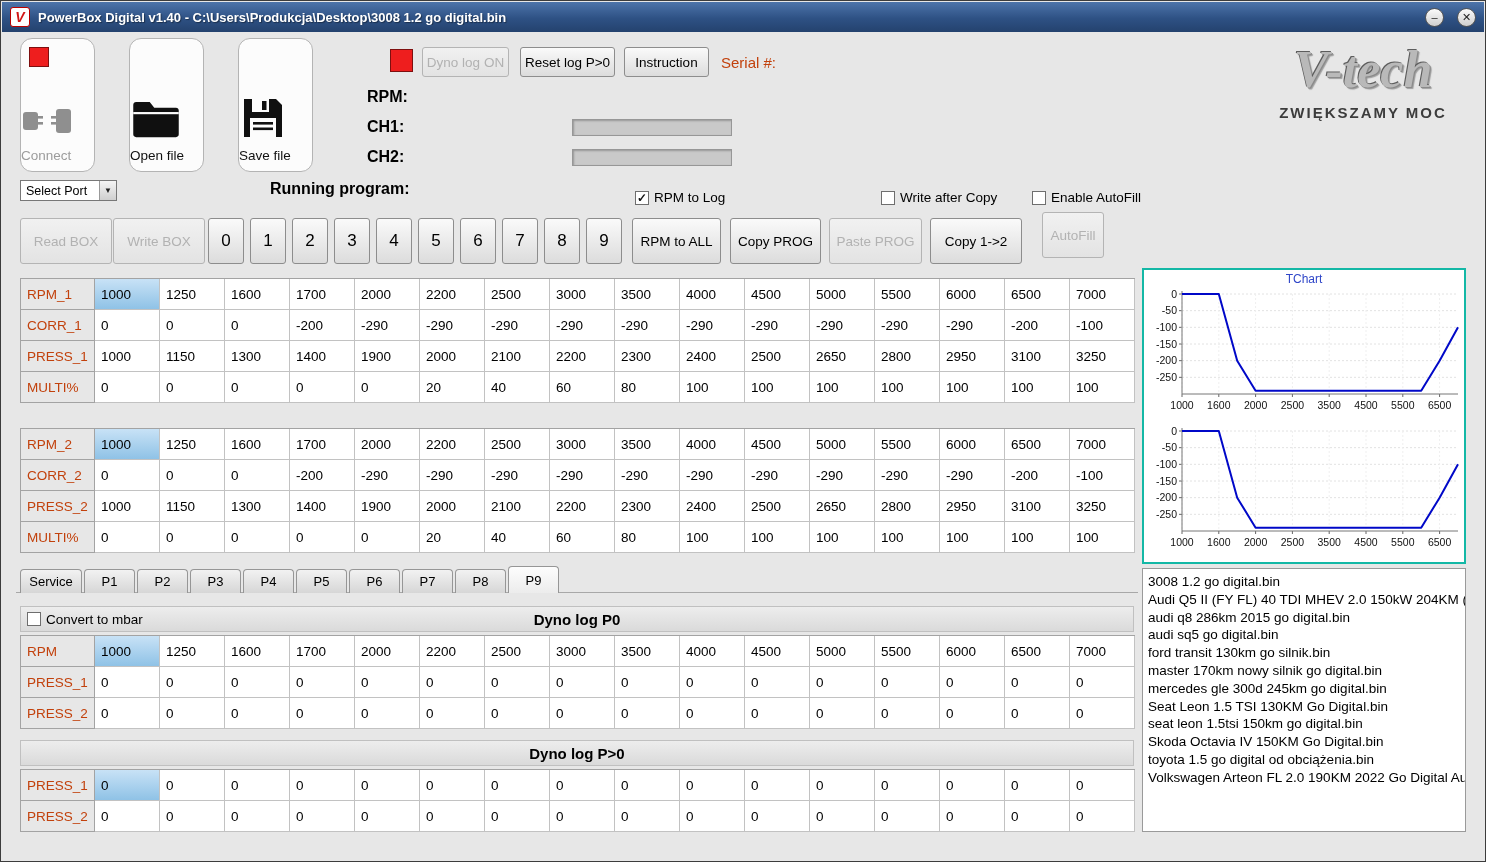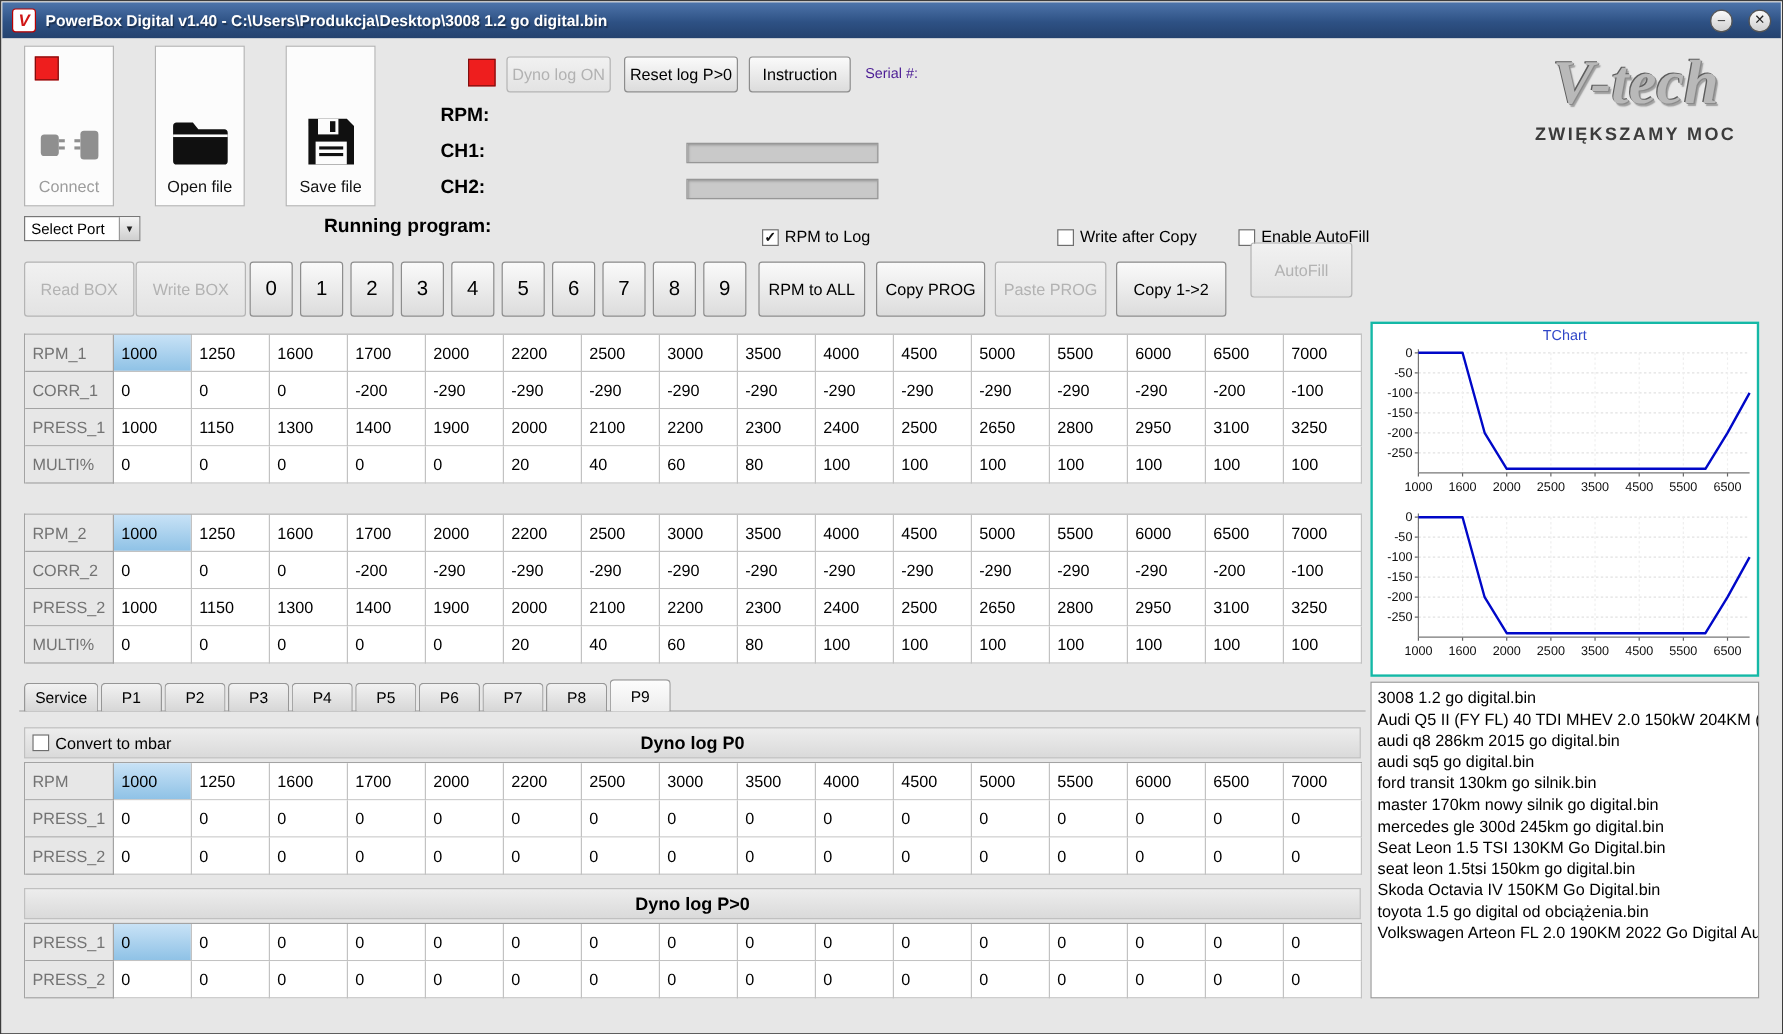--- a/index.html
+++ b/index.html
@@ -13,55 +13,55 @@
   .title-icon{width:20px;height:20px;background:#fff;border-radius:3px;border:1px solid #b00;
     color:#d01616;font-weight:bold;font-style:italic;font-size:14px;line-height:18px;text-align:center;flex:0 0 auto;}
   .title-text{color:#fff;font-size:13px;font-weight:bold;text-shadow:1px 1px 1px rgba(0,0,0,.4);flex:1;white-space:nowrap;overflow:hidden;}
   .winbtn{width:19px;height:19px;border-radius:50%;background:linear-gradient(#fafafa,#cfcfcf);
     border:1px solid #555;color:#222;font-size:11px;line-height:17px;text-align:center;margin-left:5px;cursor:default;}
   
   .content{position:absolute;top:31px;left:1px;right:1px;bottom:1px;background:#e7e7e7;overflow:hidden;}
   .abs{position:absolute;}
   
   .bigbtn{position:absolute;top:6px;width:75px;height:134px;background:#fcfcfc;border:1px solid #b4b4b4;
-    border-radius:0;display:flex;flex-direction:column;align-items:center;justify-content:flex-end;padding-bottom:8px;}
+    border-radius:12px;display:flex;flex-direction:column;justify-content:flex-end;padding-bottom:8px;}
   .bigbtn .biglab{font-size:13.5px;color:#111;margin-top:6px;}
   .bigbtn .biglab.dim{color:#9c9c9c;}
   .statussq{width:20px;height:20px;background:#ee1e1e;border:1px solid #7e0f0f;}
   .bigbtn .statussq{position:absolute;top:8px;left:8px;}
   .bigicon{flex:0 0 auto;}
   
   .btn{position:absolute;background:linear-gradient(180deg,#fafafa,#dcdcdc);border:1px solid #8d8d8d;border-radius:3px;
     display:flex;align-items:center;justify-content:center;font-size:13.5px;color:#000;cursor:default;}
   .btn.disabled{color:#b2b2b2;background:linear-gradient(180deg,#f1f1f1,#e3e3e3);border-color:#b4b4b4;}
   .digits{position:absolute;left:206px;top:186px;display:flex;gap:6px;}
   .digits .btn{position:relative;width:36px;height:46px;font-size:17px;}
   
   .blab{position:absolute;font-size:16px;font-weight:bold;color:#000;}
-  .slab{position:absolute;font-size:12px;color:#4c1d95;}
+  .slab{position:absolute;font-size:15px;color:#c2410c;}
   .pbar{position:absolute;width:160px;height:17px;background:#c9c9c9;border:1px solid #979797;box-shadow:inset 1px 1px 2px rgba(0,0,0,.25);}
   
   .selectport{position:absolute;left:18px;top:148px;width:97px;height:21px;background:#fff;border:1px solid #777;
     display:flex;align-items:center;font-size:12.5px;padding-left:5px;}
   .dropbtn{margin-left:auto;width:17px;height:100%;background:linear-gradient(#f4f4f4,#cfcfcf);border-left:1px solid #999;
     display:flex;align-items:center;justify-content:center;font-size:8px;color:#222;}
   
   .cb{position:absolute;display:flex;align-items:center;gap:5px;font-size:13.5px;color:#000;}
   .cbbox{width:14px;height:14px;background:#fff;border:1px solid #6e6e6e;display:flex;align-items:center;justify-content:center;
     font-size:12px;font-weight:bold;line-height:1;color:#111;}
   
   .vtech{position:absolute;left:1254px;top:12px;width:214px;text-align:center;}
   .vtech .big{font-family:"Liberation Serif",serif;font-style:italic;font-weight:bold;font-size:52px;line-height:1;
     color:#b9b9b9;text-shadow:-1px -1px 0 #5d5d5d,1px 1px 0 #8a8a8a,2px 2px 1px #9f9f9f;}
   .vtech .tag{margin-top:8px;font-size:15px;font-weight:bold;letter-spacing:2px;color:#3c3c3c;}
   
   .ptable{position:absolute;border-top:1px solid #a3a3a3;border-left:1px solid #a3a3a3;background:#fff;}
   .trow{display:flex;height:31px;}
   .tlabel{width:74px;background:#e7e7e7;border-right:1px solid #a3a3a3;border-bottom:1px solid #a3a3a3;
-    font-size:13.5px;display:flex;align-items:center;padding-left:6px;color:#737373;}
+    font-size:13.5px;display:flex;align-items:center;padding-left:6px;color:#c2410c;}
   .tcell{width:65px;background:#fff;border-right:1px solid #c2c2c2;border-bottom:1px solid #c2c2c2;
     font-size:13.5px;display:flex;align-items:center;padding-left:6px;color:#000;}
   .tcell.hl{background:linear-gradient(180deg,#c8e2f6,#8fc2e6);}
   
   .tabstrip{position:absolute;left:18px;top:534px;height:27px;display:flex;align-items:flex-end;gap:2px;z-index:2;}
   .tab{height:24px;width:51px;background:linear-gradient(#f2f2f2,#d6d6d6);border:1px solid #969696;border-bottom:none;
     border-radius:4px 4px 0 0;display:flex;align-items:center;justify-content:center;font-size:13px;color:#000;cursor:default;}
   .tab:first-child{width:62px;}
   .tab.active{height:27px;background:linear-gradient(#fdfdfd,#ececec);z-index:3;}
   .panelline{position:absolute;left:14px;top:560px;width:1122px;height:0;border-top:1px solid #a8a8a8;}
@@ -174,21 +174,21 @@
         <div class="btn">5</div>
         <div class="btn">6</div>
         <div class="btn">7</div>
         <div class="btn">8</div>
         <div class="btn">9</div>
       </div>
     <div class="btn" style="left:630px;top:186px;width:89px;height:46px;">RPM to ALL</div>
     <div class="btn" style="left:728px;top:186px;width:91px;height:46px;">Copy PROG</div>
     <div class="btn disabled" style="left:827px;top:186px;width:93px;height:46px;">Paste PROG</div>
     <div class="btn" style="left:928px;top:186px;width:92px;height:46px;">Copy 1-&gt;2</div>
-    <div class="btn disabled" style="left:1040px;top:170px;width:85px;height:46px;">AutoFill</div>
+    <div class="btn disabled" style="left:1040px;top:180px;width:62px;height:46px;">AutoFill</div>
 
     <div class="ptable" style="left:18px;top:246px;">
         <div class="trow">
           <div class="tlabel">RPM_1</div>
           <div class="tcell hl">1000</div>
           <div class="tcell">1250</div>
           <div class="tcell">1600</div>
           <div class="tcell">1700</div>
           <div class="tcell">2000</div>
           <div class="tcell">2200</div>

